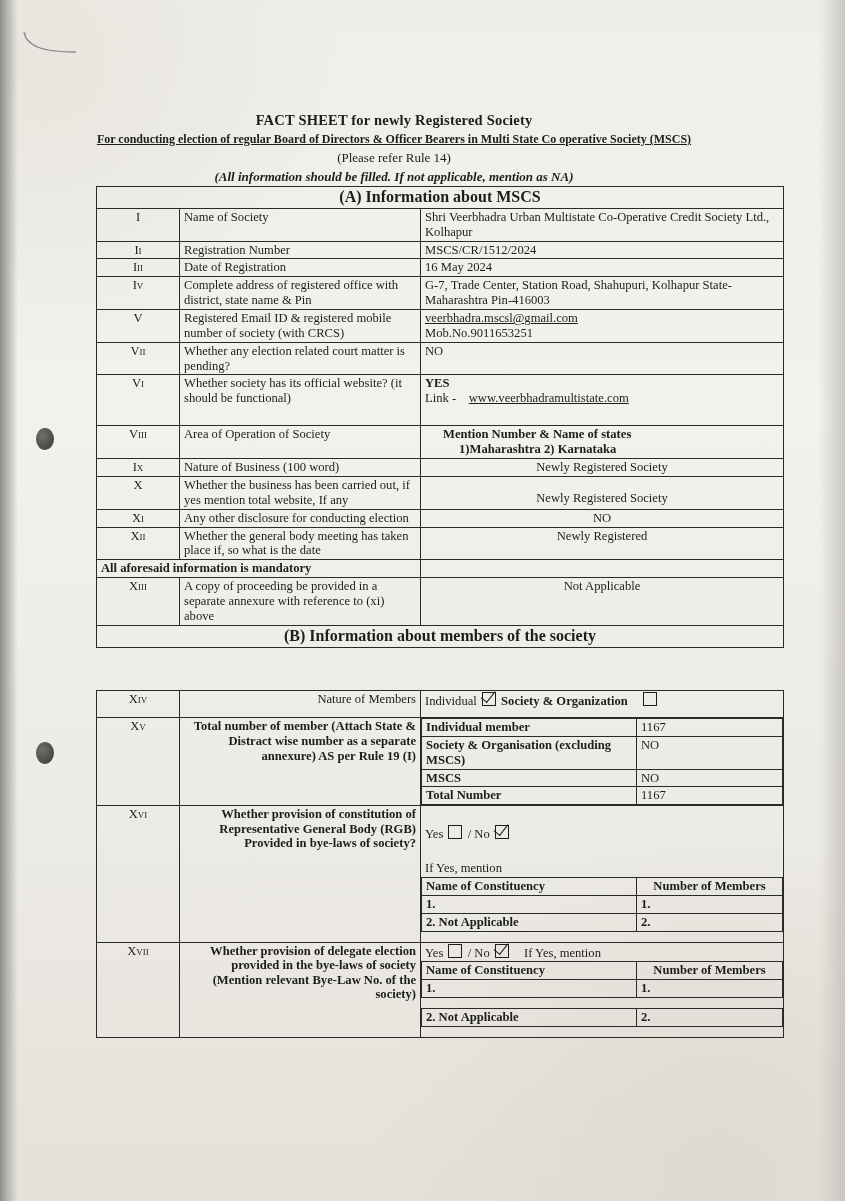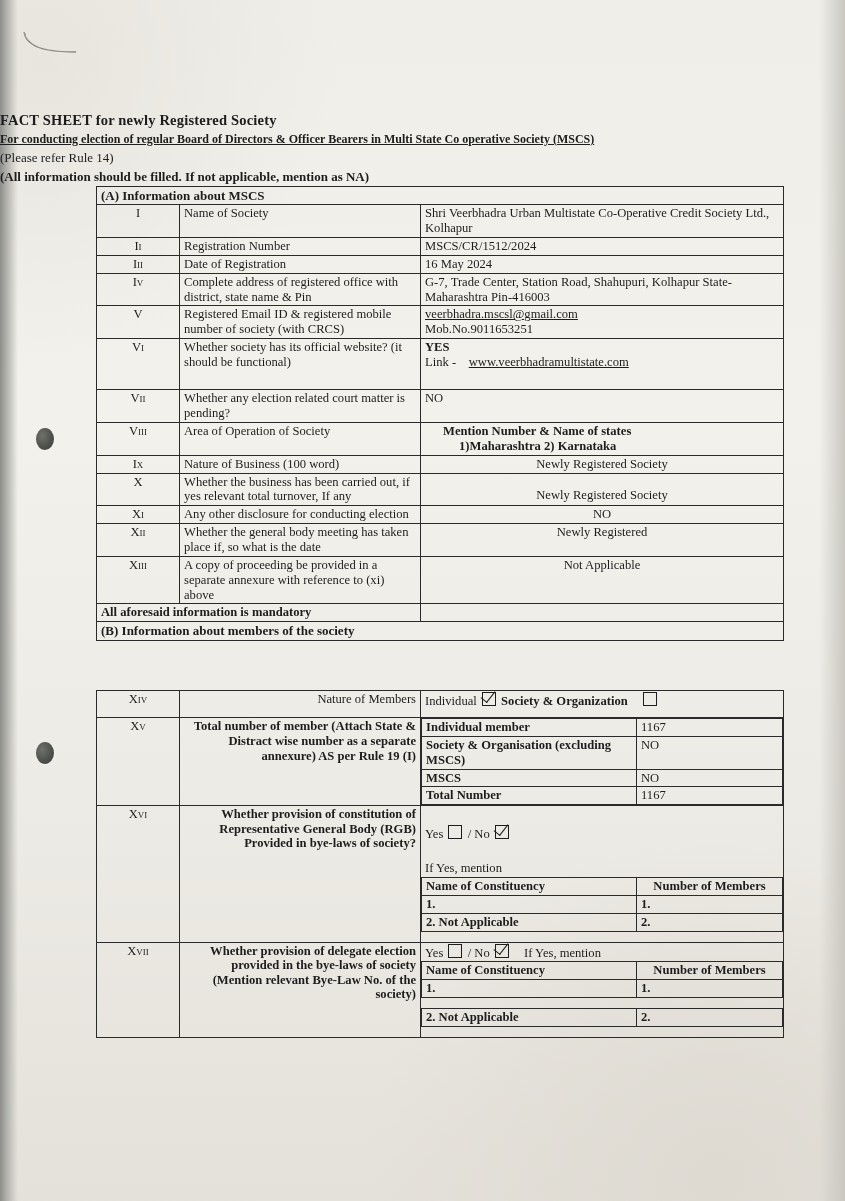--- a/index.html
+++ b/index.html
@@ -49,45 +49,45 @@
   }
   
   #doc{
     position:absolute;
     left: 0; top: 0;
     width: 845px; height: 1201px;
     color: #1d1d1d;
     z-index: 4;
   }
   .title-block{
-    position:absolute; left:0; top:112px; width:788px; text-align:left;
+    position:absolute; left:0; top:112px; width:788px; text-align:center;
   }
   .t1{ font-size:14.5px; font-weight:bold; letter-spacing:.2px; }
   .t2{
     font-size:12px; font-weight:bold; text-decoration:underline;
     margin-top:3px;
   }
   .t3{ font-size:13px; margin-top:3px; }
-  .t4{ font-size:13px; font-weight:bold; margin-top:3px; }
+  .t4{ font-size:13px; font-weight:bold; margin-top:3px;font-style:italic; }
 
   table{
     border-collapse: collapse;
     position:absolute;
     font-size:12.6px;
   }
   td{
     border:1px solid #2a2a2a;
     padding:1px 4px;
     vertical-align:top;
     line-height:1.18;
   }
   .c-rom{ text-align:center; font-variant: small-caps; }
   .ctr{ text-align:center; }
   .bold{ font-weight:bold; }
-  .sec-head{ font-weight:bold; font-size:13px; }
+  .sec-head{ text-align:center; font-weight:bold; font-size:16px; }
   .nb{ border:none; }
   .noT{ border-top:none; }
   .noB{ border-bottom:none; }
   .noL{ border-left:none; }
   .noR{ border-right:none; }
 
   
   #tblA{ left:96px; top:186px; width:688px; }
   #tblA td.i1{ width:74px; }
   #tblA td.i2{ width:232px; }
@@ -172,78 +172,78 @@
     <tr>
       <td class="i1 c-rom">V</td>
       <td class="i2">Registered Email ID &amp; registered mobile number of society (with CRCS)</td>
       <td>
         <span class="lk" style="text-decoration:underline">veerbhadra.mscsl@gmail.com</span><br>
         <span>Mob.No.9011653251</span>
       </td>
     </tr>
 
     <tr>
+      <td class="i1 c-rom">Vii</td>
+      <td class="i2">Whether any election related court matter is pending?</td>
+      <td>NO</td>
+    </tr>
+
+    <tr>
       <td class="i1 c-rom" style="height:48px">Vi</td>
       <td class="i2">Whether society has its official website? (it should be functional)</td>
       <td>
         <span class="bold">YES</span><br>
         <span>Link -</span>
         &nbsp;&nbsp;
         <span style="text-decoration:underline">www.veerbhadramultistate.com</span>
       </td>
     </tr>
 
     <tr>
-      <td class="i1 c-rom">Vii</td>
-      <td class="i2">Whether any election related court matter is pending?</td>
-      <td>NO</td>
-    </tr>
-
-    <tr>
       <td class="i1 c-rom">Viii</td>
       <td class="i2">Area of Operation of Society</td>
       <td>
         <div class="bold" style="padding-left:18px">Mention Number &amp; Name of states</div>
         <div class="bold" style="padding-left:34px">1)Maharashtra 2) Karnataka</div>
       </td>
     </tr>
 
     <tr>
       <td class="i1 c-rom">Ix</td>
       <td class="i2">Nature of Business (100 word)</td>
       <td class="ctr">Newly Registered Society</td>
     </tr>
 
     <tr>
       <td class="i1 c-rom">X</td>
-      <td class="i2">Whether the business has been carried out, if yes relevant total turnover, If any</td>
+      <td class="i2">Whether the business has been carried out, if yes mention total website, If any</td>
       <td class="ctr" style="padding-top:14px">Newly Registered Society</td>
     </tr>
 
     <tr>
       <td class="i1 c-rom">Xi</td>
       <td class="i2">Any other disclosure for conducting election</td>
       <td class="ctr">NO</td>
     </tr>
 
     <tr>
       <td class="i1 c-rom">Xii</td>
       <td class="i2">Whether the general body meeting has taken place if, so what is the date</td>
       <td class="ctr">Newly Registered</td>
     </tr>
 
     <tr>
+      <td colspan="2" class="bold">All aforesaid information is mandatory</td>
+      <td>&nbsp;</td>
+    </tr>
+
+    <tr>
       <td class="i1 c-rom">Xiii</td>
       <td class="i2">A copy of proceeding be provided in a separate annexure with reference to (xi) above</td>
       <td class="ctr">Not Applicable</td>
-    </tr>
-
-    <tr>
-      <td colspan="2" class="bold">All aforesaid information is mandatory</td>
-      <td>&nbsp;</td>
     </tr>
 
     <tr>
       <td class="sec-head" colspan="3">(B) Information about members of the society</td>
     </tr>
   </tbody>
     </table>
 
   <table id="tblB">
 

